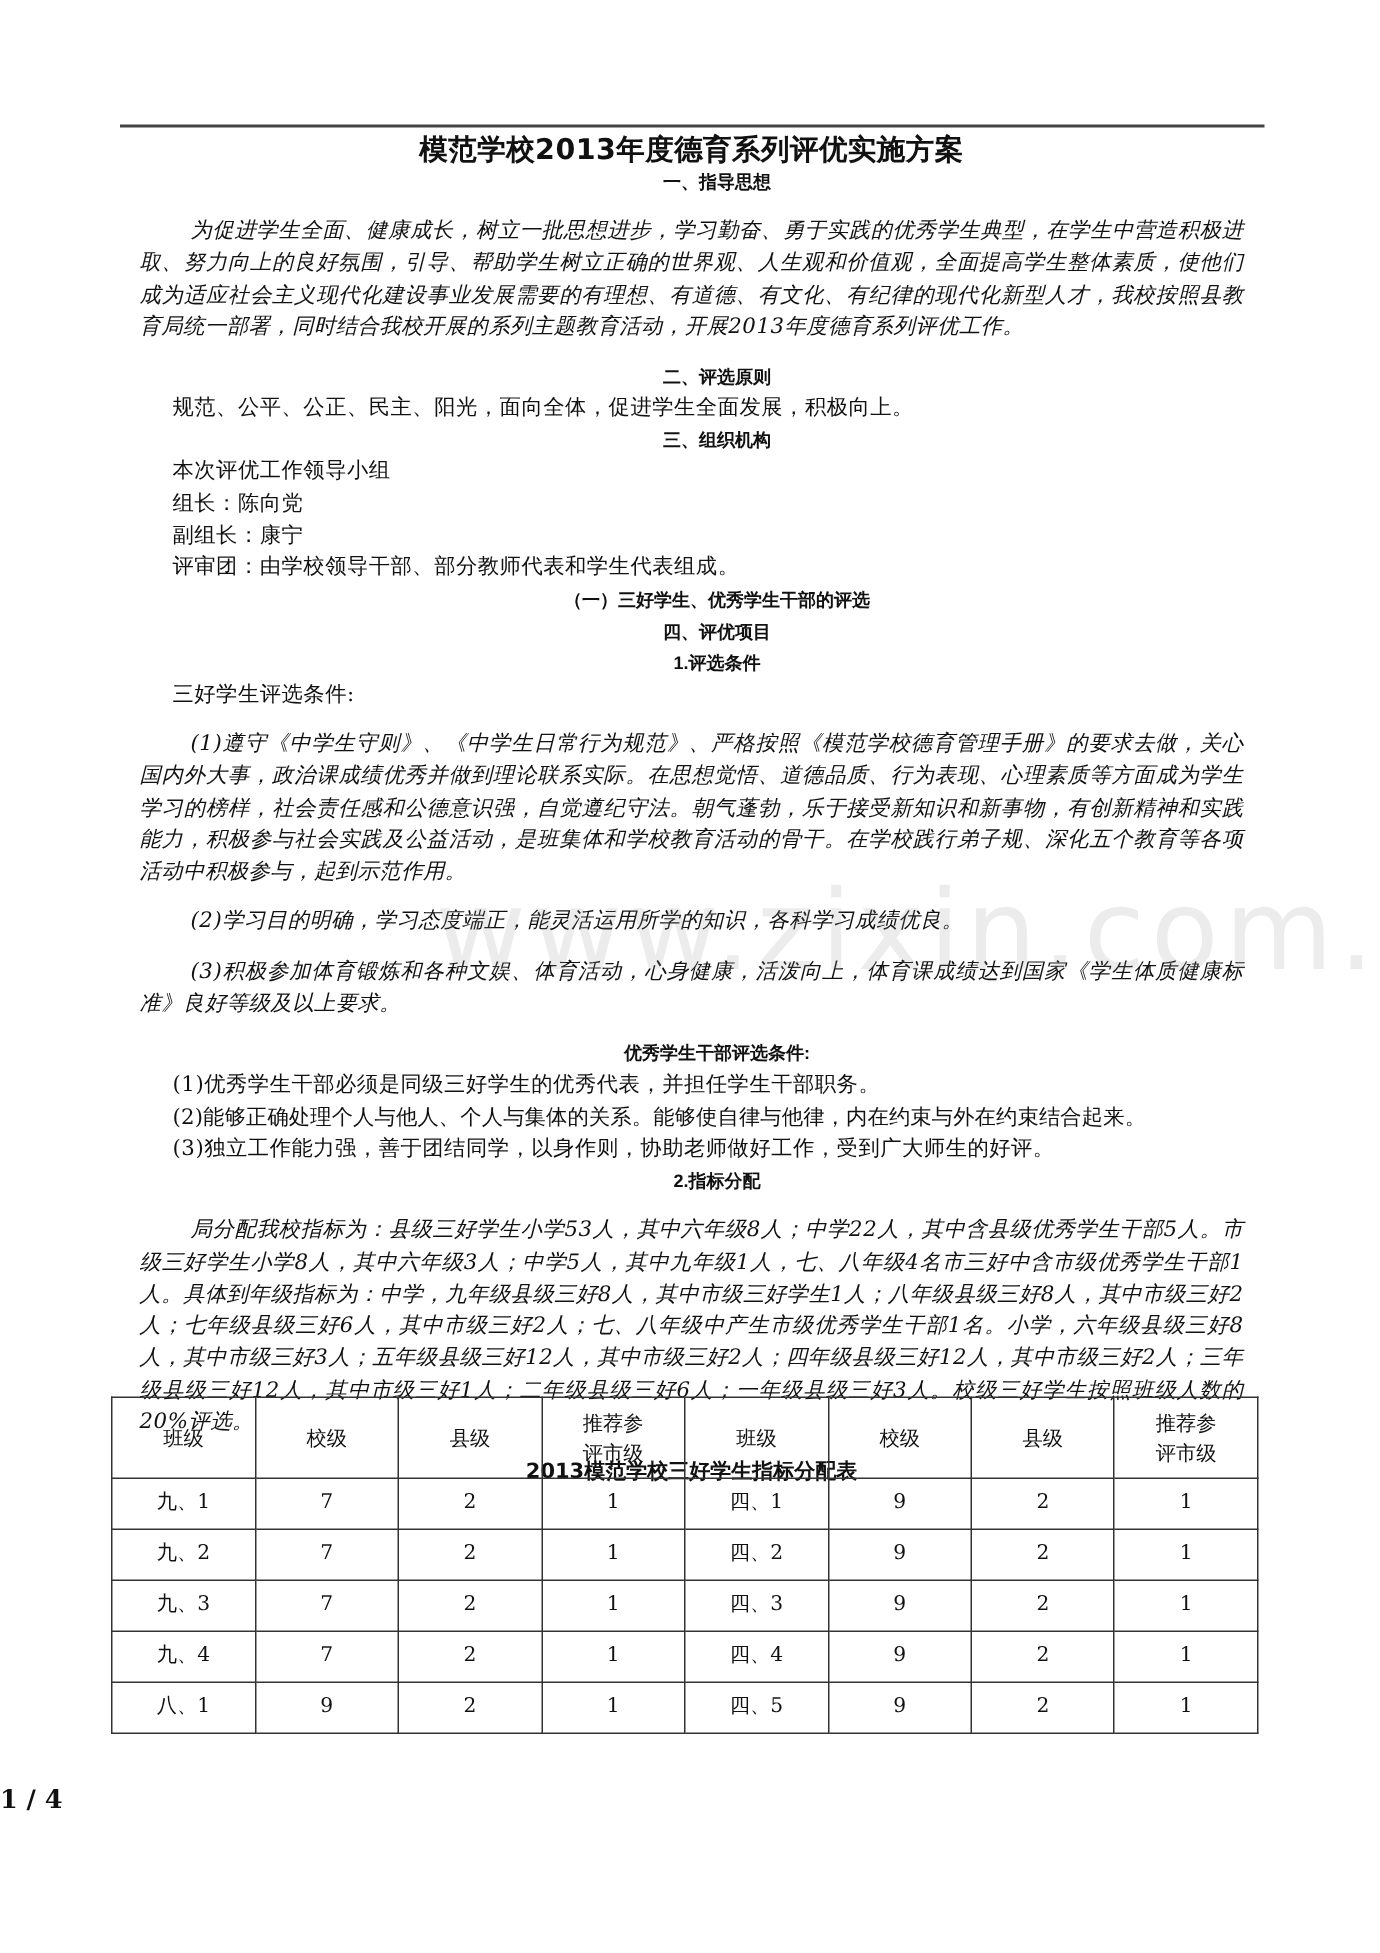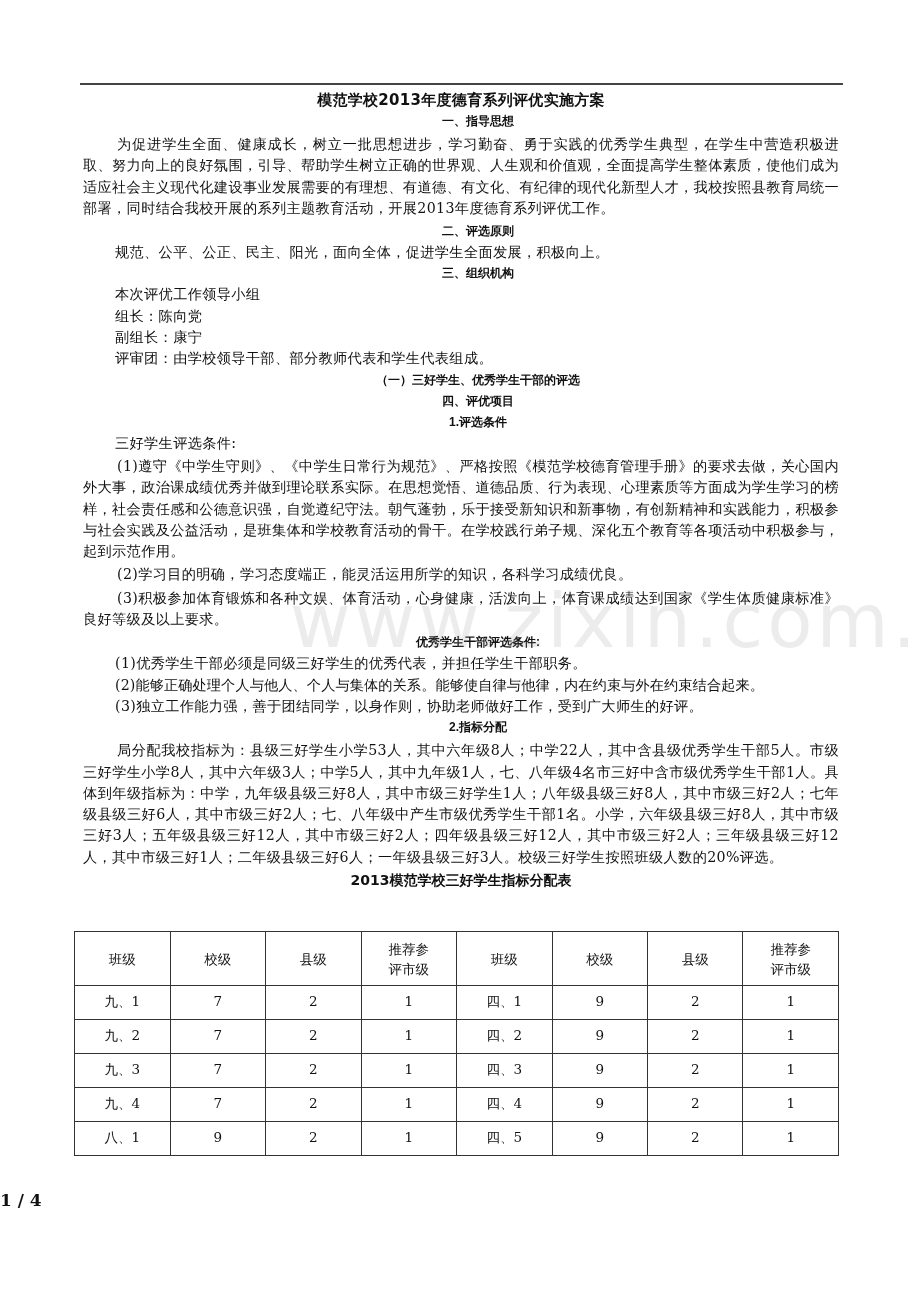--- a/index.html
+++ b/index.html
@@ -1,25 +1,25 @@
 <!DOCTYPE html>
 <html><head>
 <meta charset="utf-8">
 <style>
   html, body { margin: 0; padding: 0; background: #ffffff; }
   body { width: 920px; height: 1302px; position: relative; overflow: hidden;
          font-family: "DejaVu Serif", "Liberation Serif", serif; color: #111; }
   .rule { position: absolute; left: 80px; top: 83px; width: 763px; height: 2px; background: #444; }
   .page { position: absolute; left: 81px; top: 90px; width: 760px; }
-  .title { text-align: center; font-weight: bold; font-size: 15px; line-height: 20px; height: 21px;
+  .title { text-align: center; font-weight: bold; font-size: 19px; line-height: 20px; height: 21px;
            font-family: "DejaVu Sans", "Liberation Sans", sans-serif; letter-spacing: 0.3px; }
   .h { font-weight: bold; font-size: 12px; line-height: 21px; padding-left: 34px;
        font-family: Liberation Sans, sans-serif; text-align: center; }
   .p { font-size: 14.2px; line-height: 21.3px; text-indent: 34px; text-align: justify;
-       letter-spacing: 0.35px; margin: 2px; }
+       letter-spacing: 0.35px; margin: 12px; font-style: italic; }
   .l { font-size: 14.2px; line-height: 21.3px; padding-left: 34px; margin: 0; letter-spacing: 0.35px; }
   .h.sub { padding-left: 34px; }
   .table-title { text-align: center; font-weight: bold; font-size: 14px; line-height: 20px;
                  font-family: "DejaVu Sans", "Liberation Sans", sans-serif; margin-top: 0px; }
   table.alloc { position: absolute; left: 74px; top: 931px; width: 765px; border-collapse: collapse;
                 font-size: 13.5px; }
   table.alloc td, table.alloc th { border: 1px solid #333; text-align: center; font-weight: normal;
                 width: 95px; padding: 0; vertical-align: top; }
   table.alloc th { height: 53px; vertical-align: middle; line-height: 20px; }
   table.alloc td { height: 34px; padding-top: 6px; box-sizing: border-box; line-height: 18px; margin-top: 36px; }

